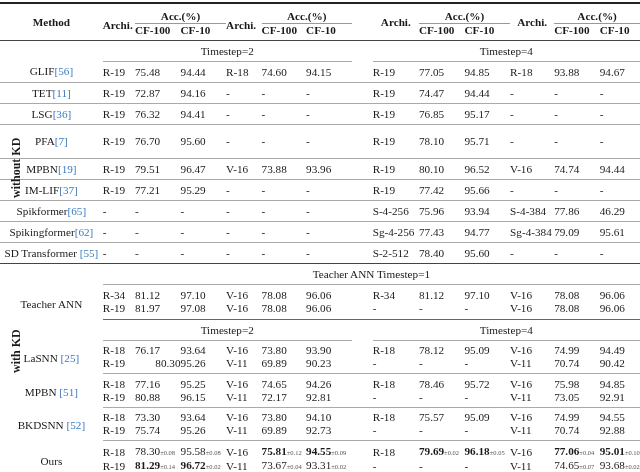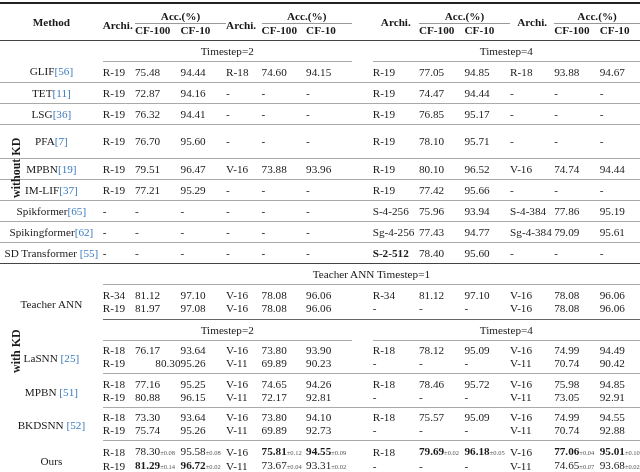--- a/index.html
+++ b/index.html
@@ -180,21 +180,21 @@
           <td>-</td>
           <td>-</td>
           <td>-</td>
           <td>-</td>
           <td></td>
           <td>S-4-256</td>
           <td>75.96</td>
           <td>93.94</td>
           <td>S-4-384</td>
           <td>77.86</td>
-          <td>95.19</td>
+          <td>46.29</td>
           <td></td>
         </tr>
         <tr class="rowline" style="height: 21px;">
           <td class="c"><span>Spikingformer</span><span class="ref">[62]</span></td>
           <td>-</td>
           <td>-</td>
           <td>-</td>
           <td>-</td>
           <td>-</td>
           <td>-</td>
@@ -209,21 +209,21 @@
         </tr>
         <tr class="rowline" style="height: 21px;">
           <td class="c" style="border-bottom: 1.4px solid rgb(68, 68, 68);"><span>SD Transformer </span><span class="ref">[55]</span></td>
           <td style="border-bottom: 1.4px solid rgb(68, 68, 68);">-</td>
           <td style="border-bottom: 1.4px solid rgb(68, 68, 68);">-</td>
           <td style="border-bottom: 1.4px solid rgb(68, 68, 68);">-</td>
           <td style="border-bottom: 1.4px solid rgb(68, 68, 68);">-</td>
           <td style="border-bottom: 1.4px solid rgb(68, 68, 68);">-</td>
           <td style="border-bottom: 1.4px solid rgb(68, 68, 68);">-</td>
           <td style="border-bottom: 1.4px solid rgb(68, 68, 68);"></td>
-          <td style="border-bottom: 1.4px solid rgb(68, 68, 68); font-weight: bold;">S-2-512</td>
+          <td style="border-bottom: 1.4px solid rgb(68, 68, 68);">S-2-512</td>
           <td style="border-bottom: 1.4px solid rgb(68, 68, 68);">78.40</td>
           <td style="border-bottom: 1.4px solid rgb(68, 68, 68);">95.60</td>
           <td style="border-bottom: 1.4px solid rgb(68, 68, 68);">-</td>
           <td style="border-bottom: 1.4px solid rgb(68, 68, 68);">-</td>
           <td style="border-bottom: 1.4px solid rgb(68, 68, 68);">-</td>
           <td style="border-bottom: 1.4px solid rgb(68, 68, 68);"></td>
         </tr>
         <tr class="ts-row">
           <td></td>
           <td class="ts-line" colspan="13">Teacher ANN Timestep=1</td>

